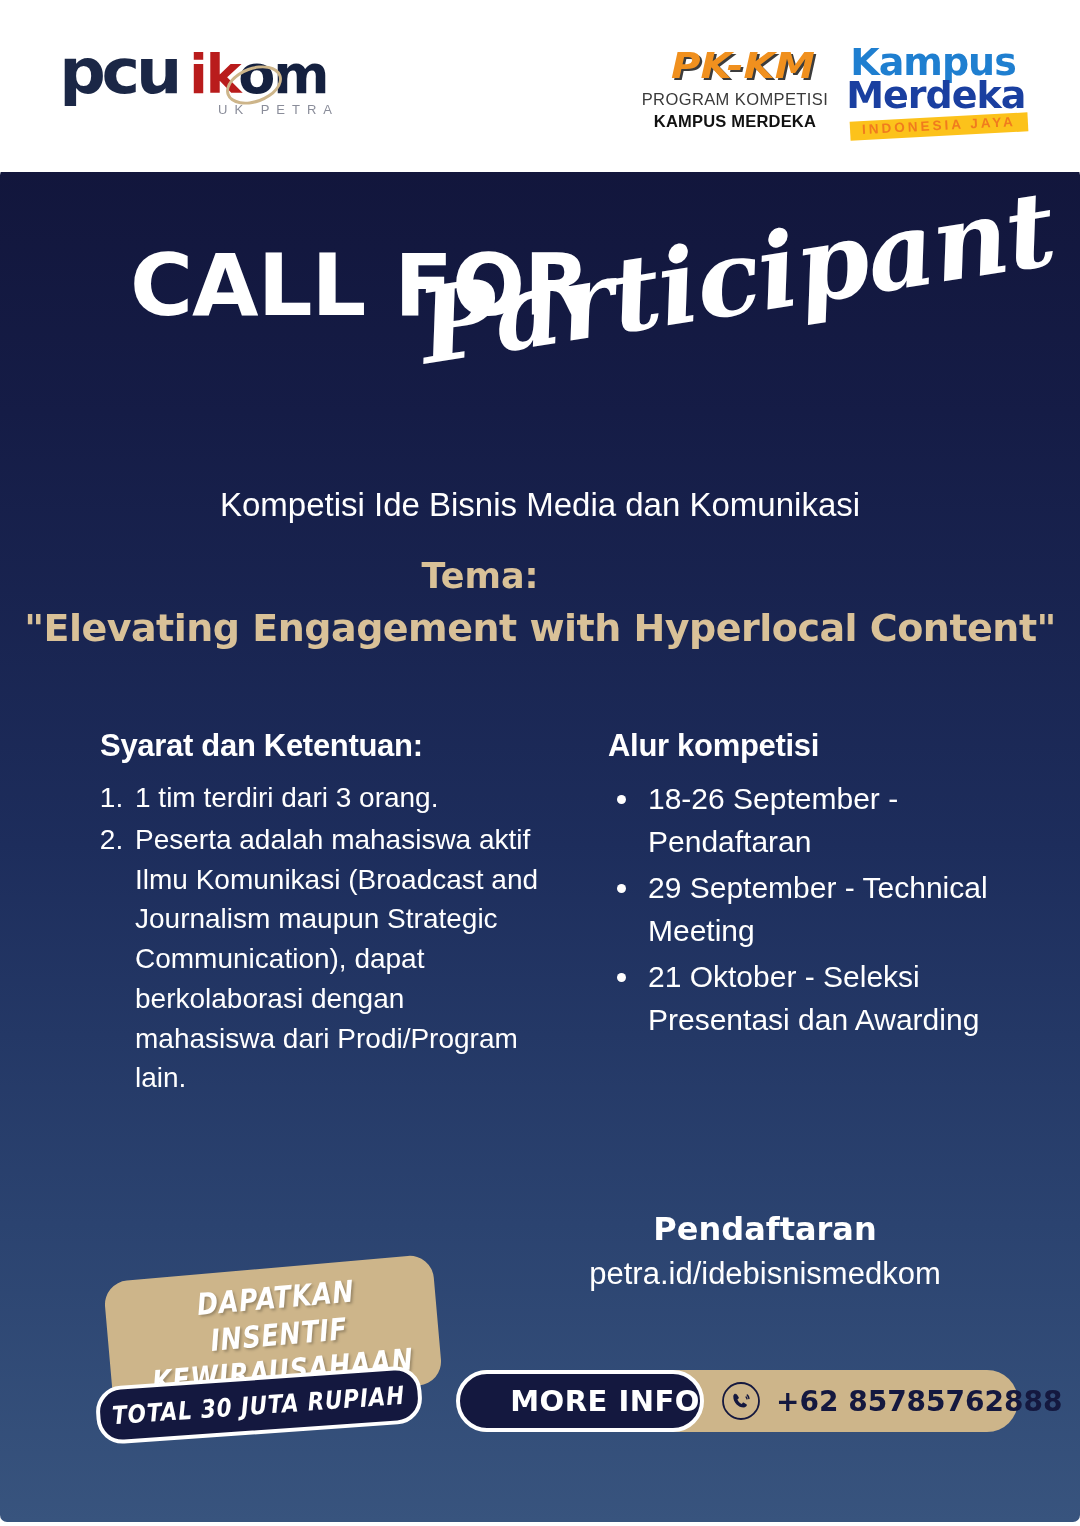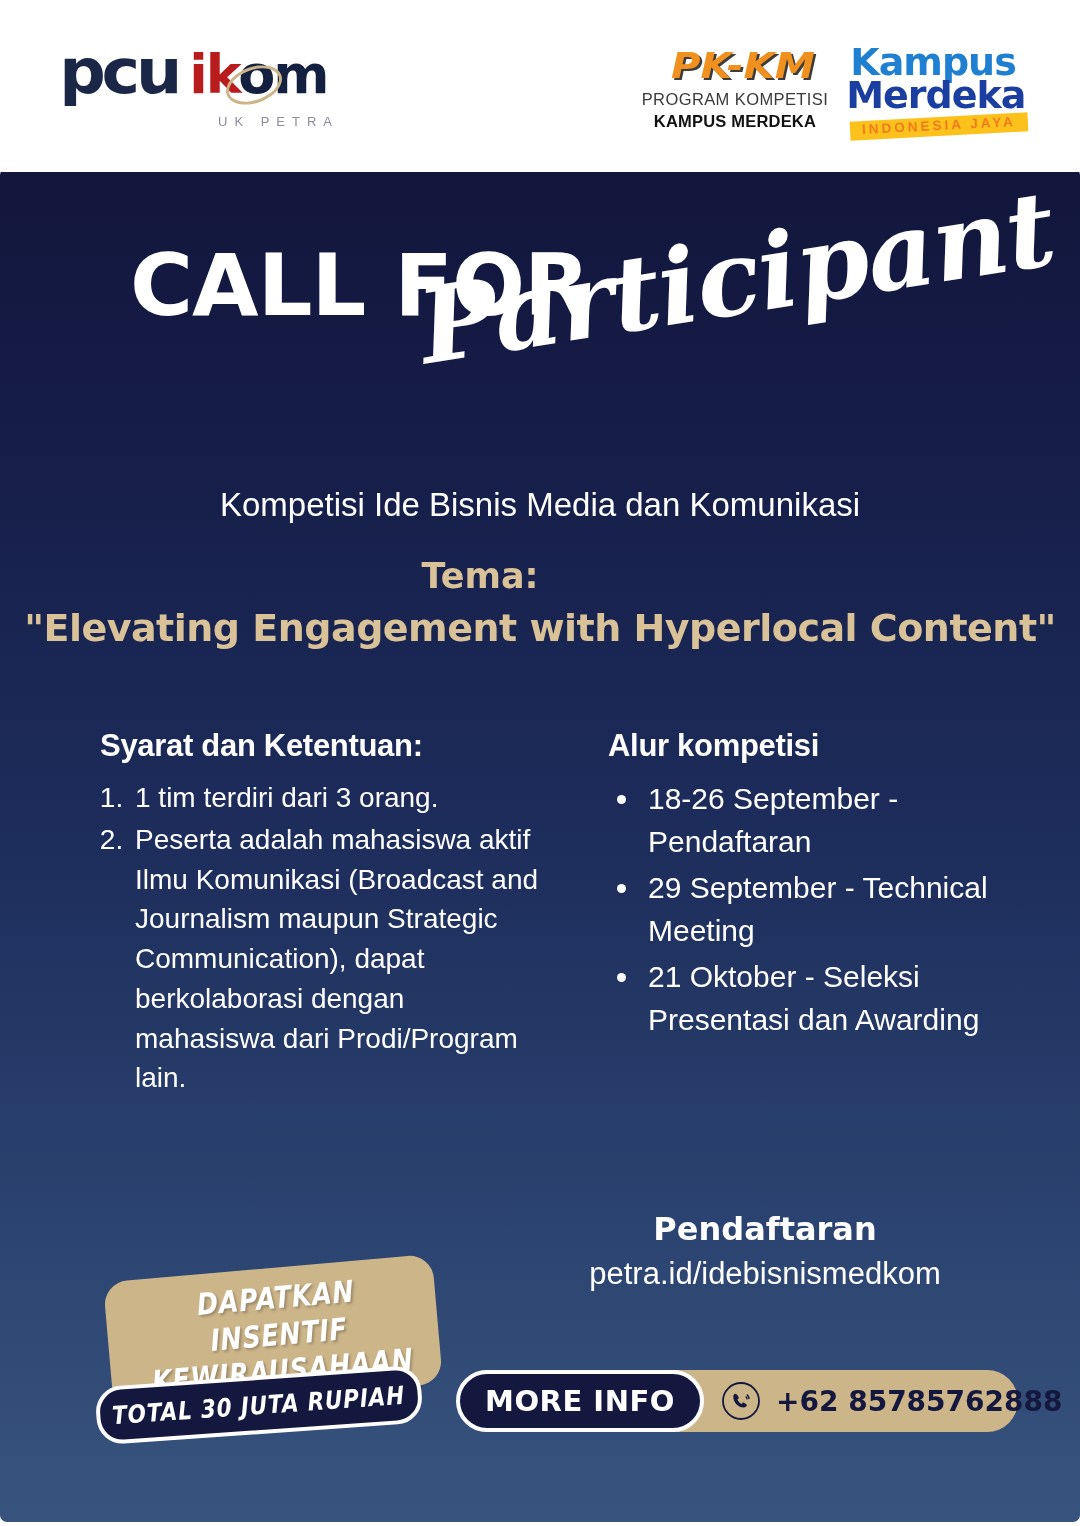--- a/index.html
+++ b/index.html
@@ -30,21 +30,20 @@
     z-index: 5;
   }
 
   .logo-left {
     position: absolute;
     left: 62px;
     top: 44px;
     display: flex;
     flex-direction: column;
     align-items: flex-start;
-    gap: 12px;
   }
   .logo-left-row {
     display: flex;
     align-items: baseline;
     gap: 14px;
   }
   .pcu-mark {
     font-size: 62px;
     font-weight: bold;
     color: #1b2746;
@@ -381,21 +380,21 @@
   .more-info-btn {
     width: 248px;
     height: 62px;
     margin-left: -2px;
     background: #14183f;
     border: 4px solid #ffffff;
     border-radius: 31px;
     box-sizing: border-box;
     display: flex;
     align-items: center;
-    justify-content: center;
+    justify-content: flex-end;
     flex: none;
   }
   .more-info-btn span {
     color: #ffffff;
     font-size: 29px;
     font-weight: bold;
     font-family: "DejaVu Sans", sans-serif;
     letter-spacing: 0.5px;
   }
   .phone-icon {

